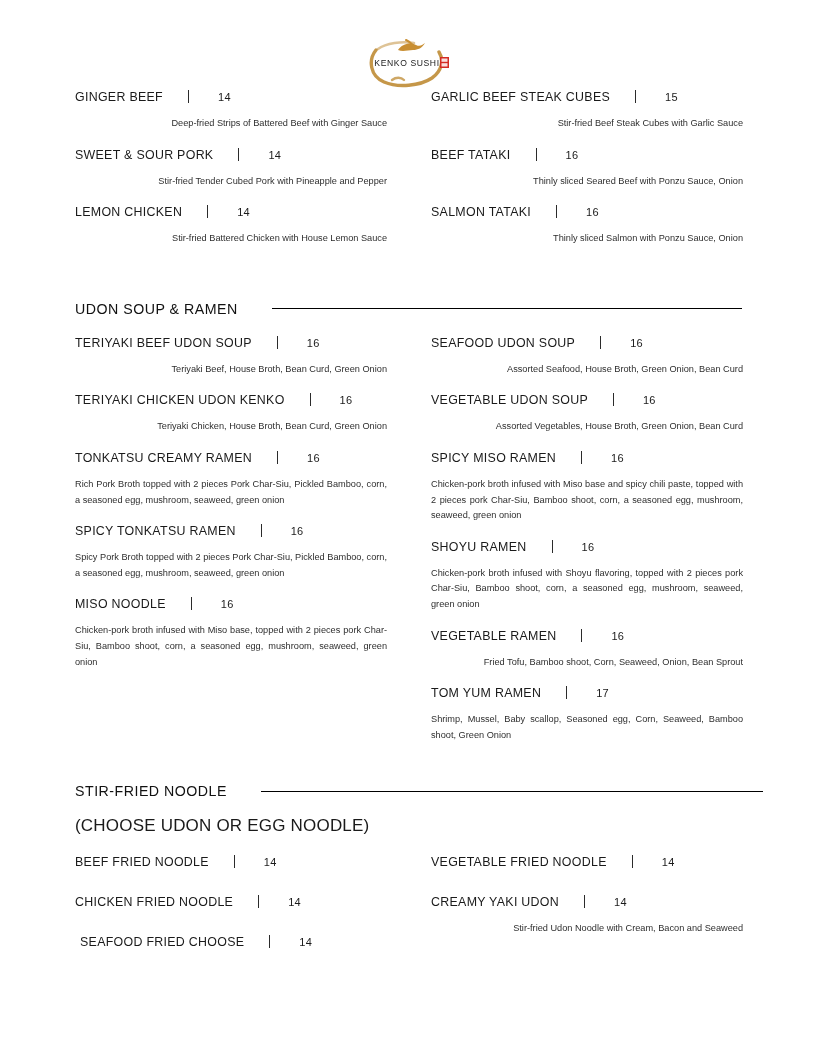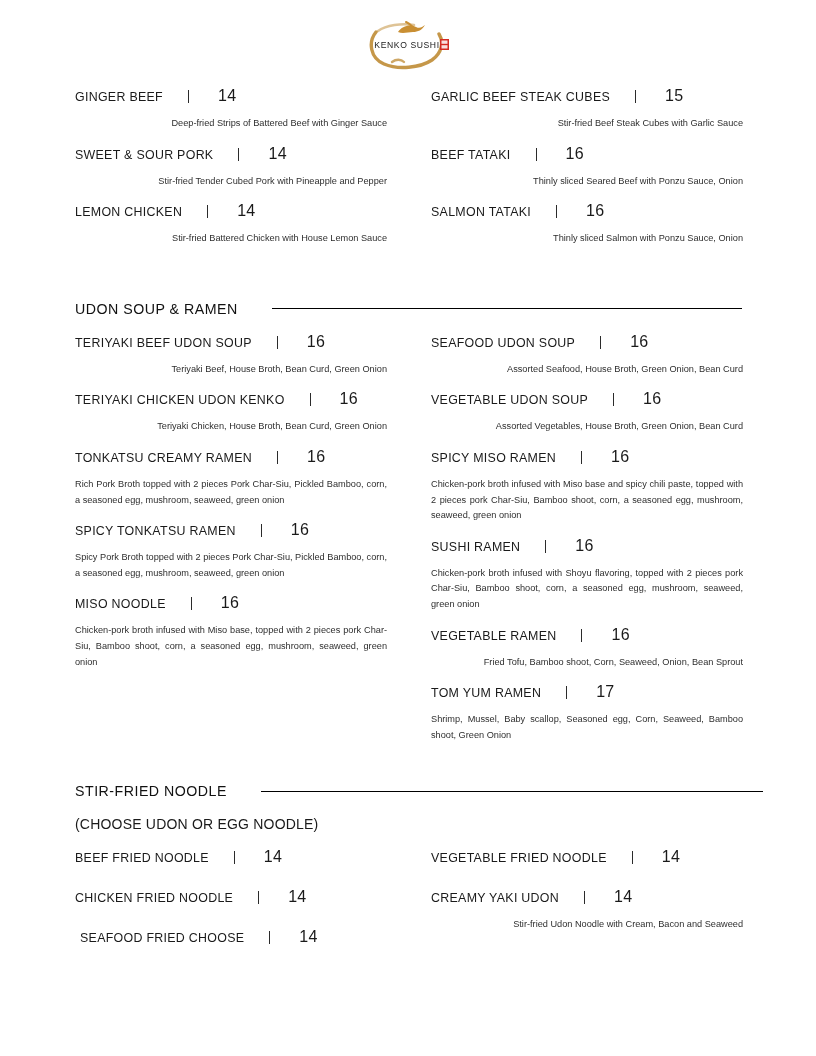--- a/index.html
+++ b/index.html
@@ -13,21 +13,21 @@
     font-family: "Liberation Sans", sans-serif;
     color: #1a1a1a;
     position: relative;
     overflow: hidden;
   }
 
   
   .logo-band {
     height: 88px;
     display: flex;
-    align-items: center;
+    align-items: flex-end;
     justify-content: center;
   }
   .logo {
     position: relative;
     width: 92px;
     height: 52px;
   }
   .logo svg { display: block; }
 
   
@@ -61,21 +61,21 @@
     display: inline-block;
     width: 1px;
     height: 13px;
     background: #2b2b2b;
     margin: 0 7px 0 9px;
     position: relative;
     top: 2px;
     flex: none;
   }
   .price {
-    font-size: 16px;
+    font-size: 11px;
     padding-left: 6px;
   }
 
   .entry-desc {
     font-size: 9.2px;
     line-height: 15.6px;
     color: #2e2e2e;
     margin: 0 0 14px 0;
     text-align: justify;
   }
@@ -97,21 +97,21 @@
   .section-head .rule {
     height: 1px;
     background: #000000;
     margin-left: 14px;
     flex: none;
   }
   .rule-w1 { width: 470px; }
   .rule-w2 { width: 502px; }
 
   .choose-note {
-    font-size: 14px;
+    font-size: 17px;
     letter-spacing: 0.2px;
     color: #1a1a1a;
     margin: 0 0 17px 0;
   }
 
   .indent { padding-left: 5px; }
 
   .spacer-40 { height: 40px; }
   .spacer-26 { height: 26px; }
   .spacer-12 { height: 12px; }
@@ -257,21 +257,21 @@
       <p class="entry-desc single">Assorted Vegetables, House Broth, Green Onion, Bean Curd</p>
 
       <div class="entry-name">
         <span class="nm">SPICY MISO RAMEN</span>
         <span class="sep"></span>
         <span class="price">16</span>
       </div>
       <p class="entry-desc">Chicken-pork broth infused with Miso base and spicy chili paste, topped with 2 pieces pork Char-Siu, Bamboo shoot, corn, a seasoned egg, mushroom, seaweed, green onion</p>
 
       <div class="entry-name">
-        <span class="nm">SUSHI RAMEN</span>
+        <span class="nm">SHOYU RAMEN</span>
         <span class="sep"></span>
         <span class="price">16</span>
       </div>
       <p class="entry-desc">Chicken-pork broth infused with Shoyu flavoring, topped with 2 pieces pork Char-Siu, Bamboo shoot, corn, a seasoned egg, mushroom, seaweed, green onion</p>
 
       <div class="entry-name">
         <span class="nm">VEGETABLE RAMEN</span>
         <span class="sep"></span>
         <span class="price">16</span>
       </div>

